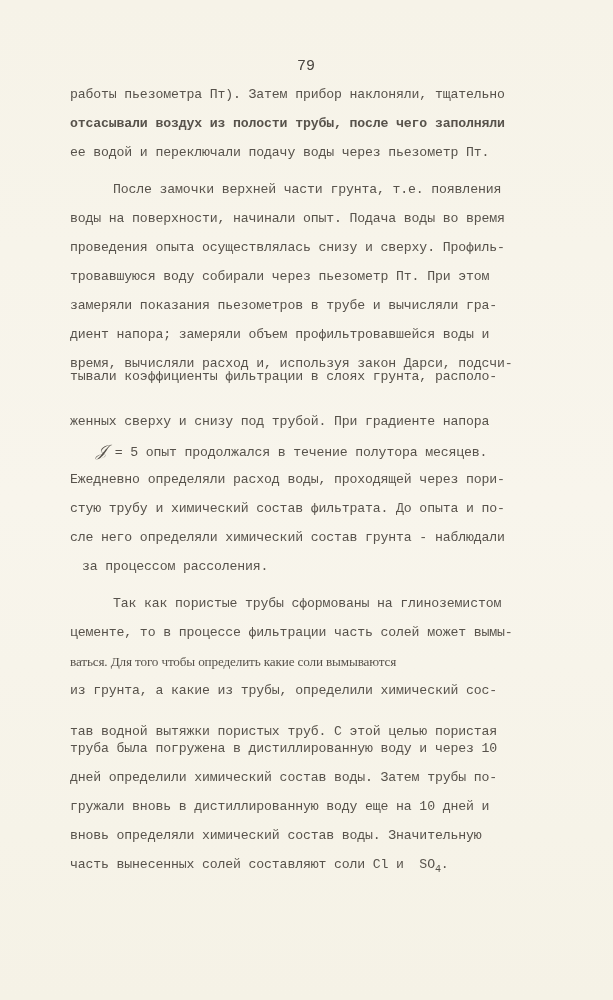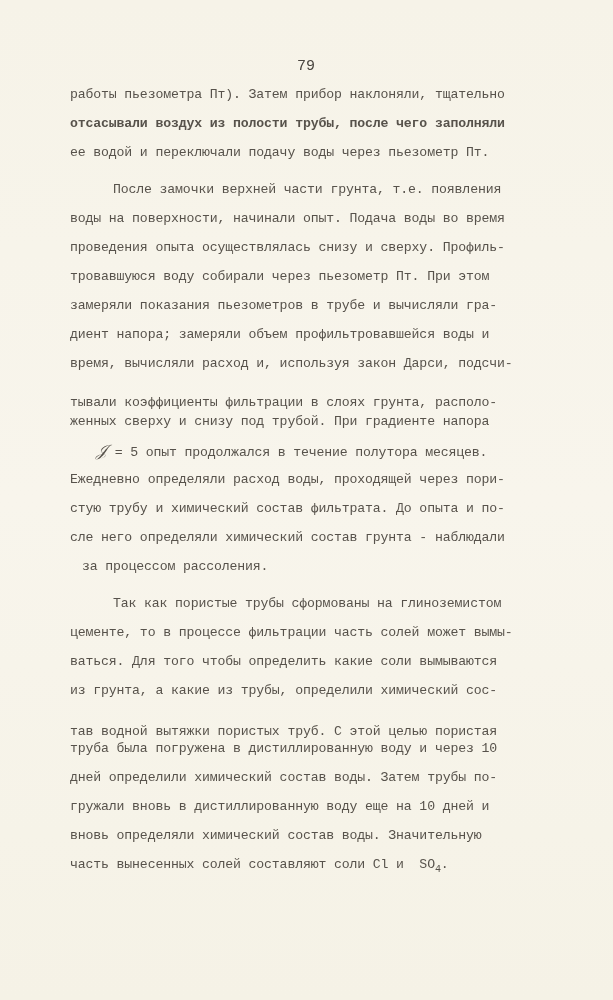--- a/index.html
+++ b/index.html
@@ -58,31 +58,31 @@
   <div class="line" style="top:115px;font-weight:bold;">отсасывали воздух из полости трубы, после чего заполняли</div>
   <div class="line" style="top:181px; left:113px;">После замочки верхней части грунта, т.е. появления</div>
 
   <div class="line" style="top:144px;">ее водой и переключали подачу воды через пьезометр Пт.</div>
   <div class="line" style="top:210px;">воды на поверхности, начинали опыт. Подача воды во время</div>
   <div class="line" style="top:239px;">проведения опыта осуществлялась снизу и сверху. Профиль-</div>
   <div class="line" style="top:268px;">тровавшуюся воду собирали через пьезометр Пт. При этом</div>
   <div class="line" style="top:297px;">замеряли показания пьезометров в трубе и вычисляли гра-</div>
   <div class="line" style="top:326px;">диент напора; замеряли объем профильтровавшейся воды и</div>
   <div class="line" style="top:355px;">время, вычисляли расход и, используя закон Дарси, подсчи-</div>
-  <div class="line" style="top:394px;">тывали коэффициенты фильтрации в слоях грунта, располо-</div>
+  <div class="line" style="top:368px;">тывали коэффициенты фильтрации в слоях грунта, располо-</div>
   <div class="line" style="top:413px;">женных сверху и снизу под трубой. При градиенте напора</div>
   <div class="line" style="top:442px; left:96px;"><span class="gamma">𝒥</span><span> = 5 опыт продолжался в течение полутора месяцев.</span></div>
   <div class="line" style="top:471px;">Ежедневно определяли расход воды, проходящей через пори-</div>
   <div class="line" style="top:500px;">стую трубу и химический состав фильтрата. До опыта и по-</div>
   <div class="line" style="top:529px;">сле него определяли химический состав грунта - наблюдали</div>
   <div class="line" style="top:558px;margin-left:12px;">за процессом рассоления.</div>
 
   <div class="line" style="top:595px; left:113px;">Так как пористые трубы сформованы на глиноземистом</div>
   <div class="line" style="top:624px;">цементе, то в процессе фильтрации часть солей может вымы-</div>
-  <div class="line" style="top:653px;">ваться. Для того чтобы определить какие соли вымываются</div>
+  <div class="line" style="top:653px;font-family:Liberation Serif, serif;">ваться. Для того чтобы определить какие соли вымываются</div>
   <div class="line" style="top:682px;">из грунта, а какие из трубы, определили химический сос-</div>
   <div class="line" style="top:711px;margin-top:12px;">тав водной вытяжки пористых труб. С этой целью пористая</div>
   <div class="line" style="top:740px;">труба была погружена в дистиллированную воду и через 10</div>
   <div class="line" style="top:769px;">дней определили химический состав воды. Затем трубы по-</div>
   <div class="line" style="top:798px;">гружали вновь в дистиллированную воду еще на 10 дней и</div>
   <div class="line" style="top:827px;">вновь определяли химический состав воды. Значительную</div>
   <div class="line" style="top:856px;"><span>часть вынесенных солей составляют соли Cl и  SO</span><span class="sub">4</span><span>.</span></div>
 </div>
 
 </body></html>

